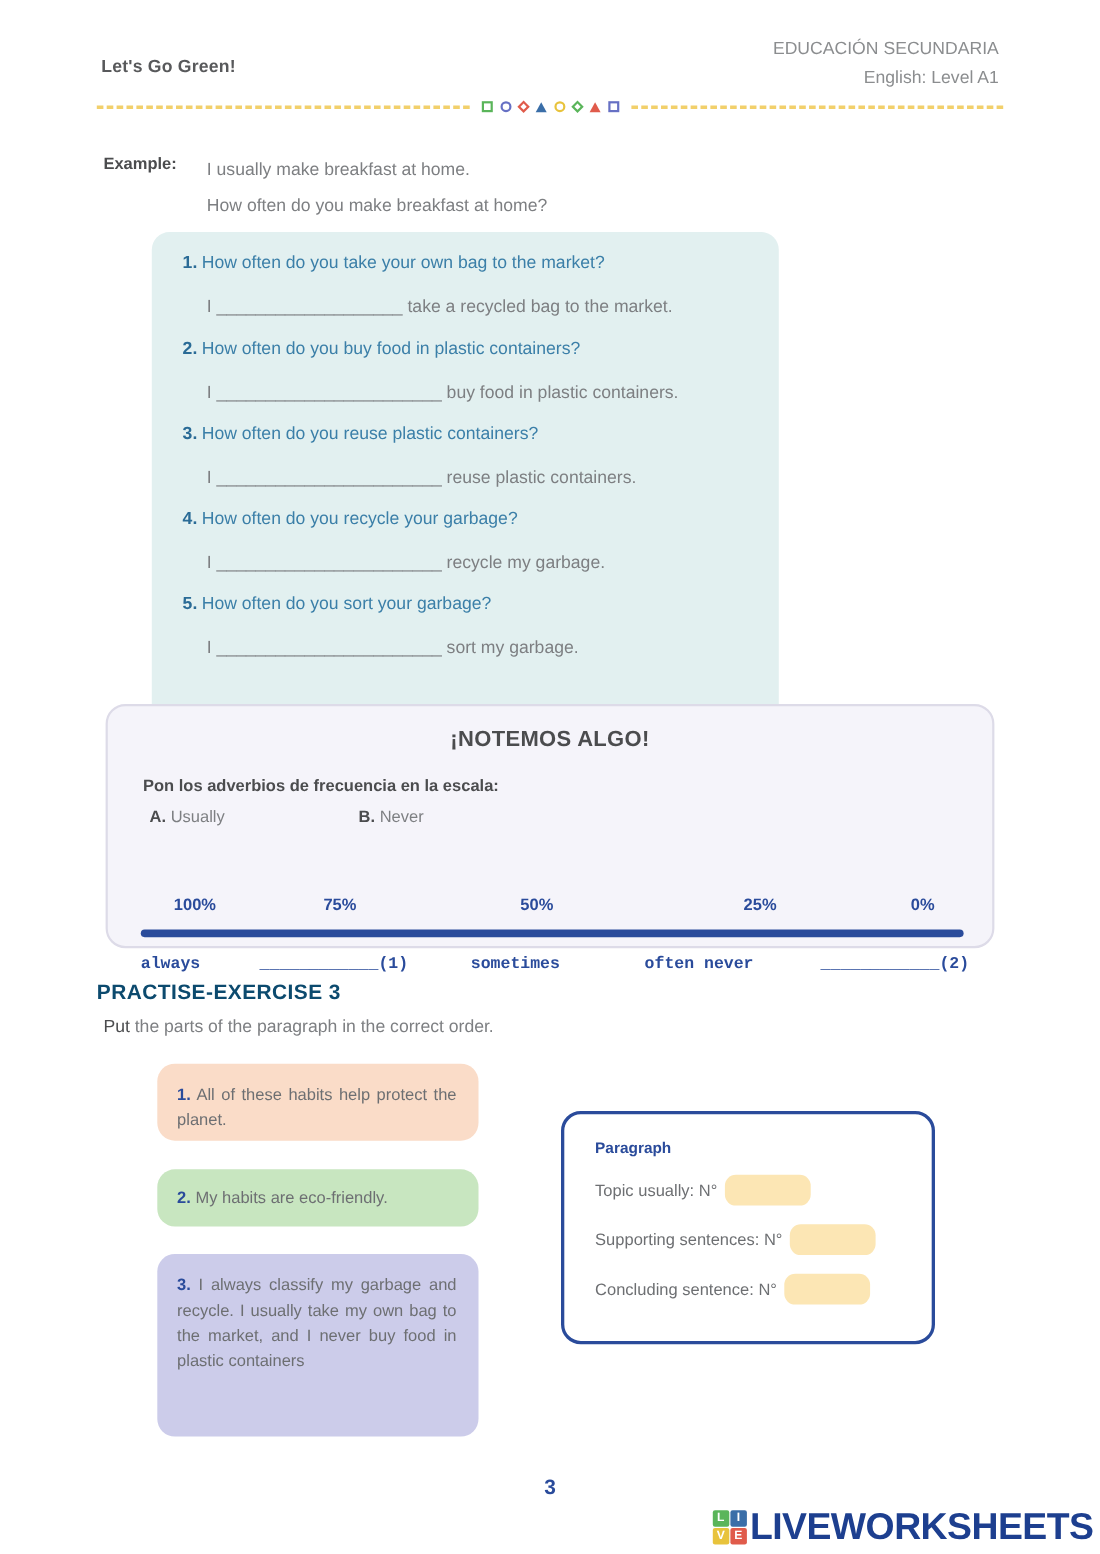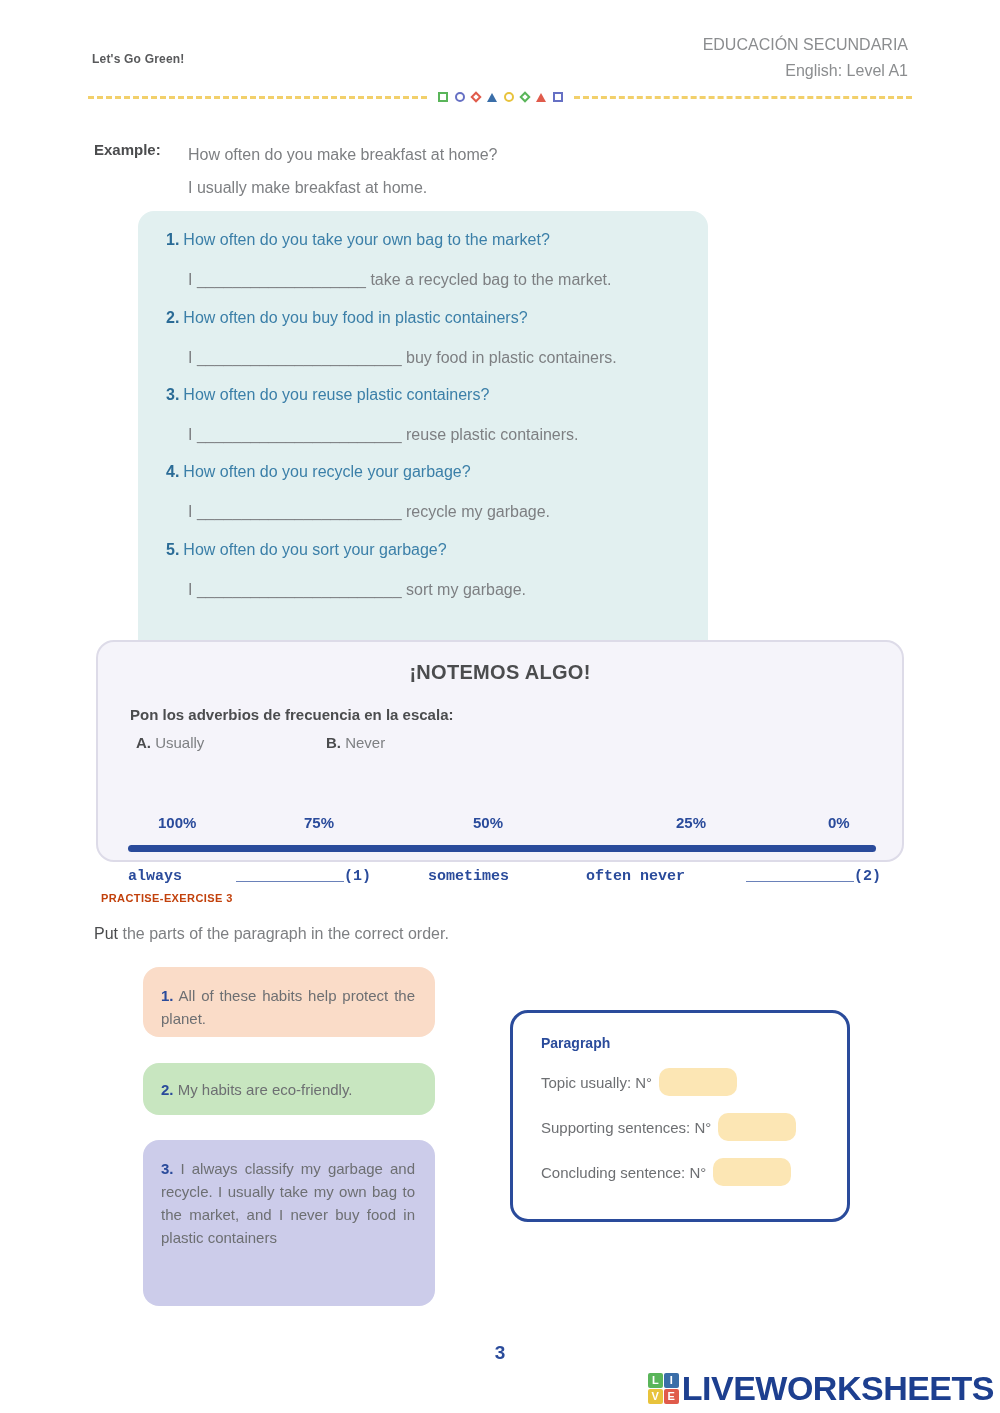--- a/index.html
+++ b/index.html
@@ -15,21 +15,21 @@
 
   
   .header {
     position: absolute;
     top: 30px; left: 92px; right: 92px;
     height: 60px;
   }
   .header-title {
     position: absolute;
     left: 0; top: 22px;
-    font-size: 12px;
+    font-size: 16px;
     font-weight: bold;
     color: #58595b;
     letter-spacing: .2px;
   }
   .header-right {
     position: absolute;
     right: 0; top: 2px;
     text-align: right;
     color: #8b8d8f;
     font-size: 16px;
@@ -128,22 +128,22 @@
   }
   .scale-row2 { position: relative; height: 24px; margin-top: 16px; }
   .scale-word {
     position: absolute; font-size: 15px; font-weight: bold; color: #2a4b9b;
     white-space: pre;
     font-family: Liberation Mono, monospace;
   }
 
   
   .ex3-title {
-    position: absolute; top: 892px; left: 101px;
-    font-size: 11px; font-weight: bold; color: #c2410c; letter-spacing: .4px;
+    position: absolute; top: 892px; left: 88px;
+    font-size: 19px; font-weight: bold; color: #0c4a6e; letter-spacing: .4px;
   }
   .ex3-instr {
     position: absolute; top: 925px; left: 94px;
     font-size: 16px; color: #7d7f82;
   }
   .ex3-instr b { color: #4b4c4e; font-weight: normal; }
 
   
   .card {
     position: absolute; left: 143px; width: 292px;
@@ -234,22 +234,22 @@
       <span class="shp shp-diamond" style="color: rgb(90, 181, 90);"></span>
       <span class="shp shp-tri" style="color: rgb(224, 91, 75); border-bottom-color: rgb(224, 91, 75);"></span>
       <span class="shp shp-square" style="color: rgb(102, 112, 196);"></span>
     </div>
   <div class="dash-line"></div>
 </div>
 
 <div class="example-wrap">
   <div class="example-label">Example:</div>
   <div class="example-lines">
+    <div class="example-line">I usually make breakfast at home.</div>
     <div class="example-line">How often do you make breakfast at home?</div>
-    <div class="example-line">I usually make breakfast at home.</div>
   </div>
 </div>
 
 <div class="q-panel" id="q-panel">
     <div class="q-item" style="top: 18px;">
       <div class="q-head"><span class="qnum">1.</span><span>How often do you take your own bag to the market?</span></div>
       <div class="q-ans">I ___________________ take a recycled bag to the market.</div>
     </div>
     <div class="q-item" style="top: 96px;">
       <div class="q-head"><span class="qnum">2.</span><span>How often do you buy food in plastic containers?</span></div>
@@ -277,21 +277,21 @@
       <b>A.</b><span> Usually</span>
     </div>
     <div class="opt opt-b">
       <b>B.</b><span> Never</span>
     </div>
   </div>
 
   <div class="scale-wrap">
     <div class="scale-row" id="scale-pcts">
         <span class="scale-pct" style="left: 30px;">100%</span>
-        <span class="scale-pct" style="left: 176px; text-align: center;">75%</span>
+        <span class="scale-pct" style="left: 166px; text-align: center;">75%</span>
         <span class="scale-pct" style="left: 345px;">50%</span>
         <span class="scale-pct" style="left: 548px; text-align: center;">25%</span>
         <span class="scale-pct" style="left: 700px;">0%</span>
       </div>
     <div class="scale-bar"></div>
     <div class="scale-row2" id="scale-words">
         <span class="scale-word" style="left: 0px;">always</span>
         <span class="scale-word" style="left: 108px;">____________(1)</span>
         <span class="scale-word" style="left: 300px;">sometimes</span>
         <span class="scale-word" style="left: 458px;">often never</span>

